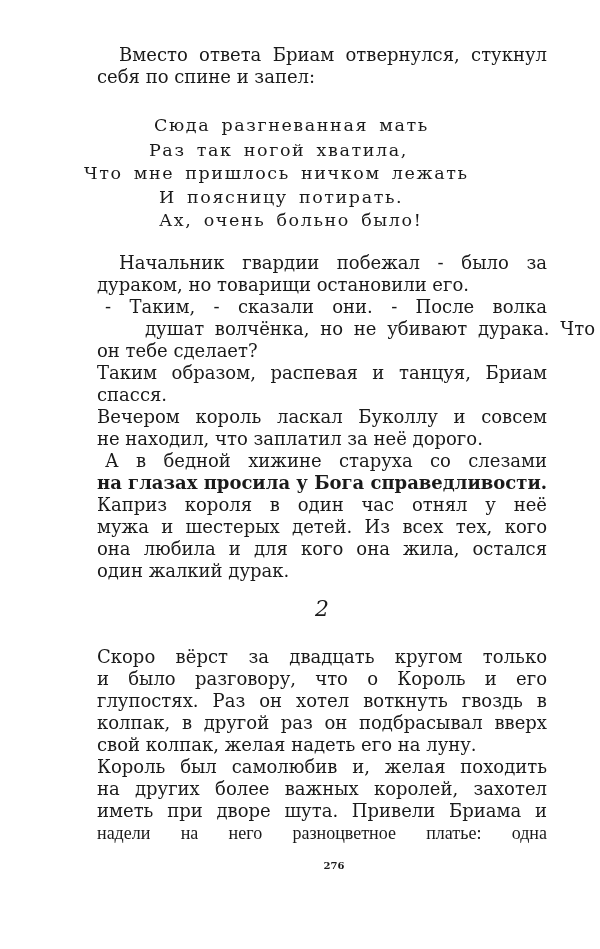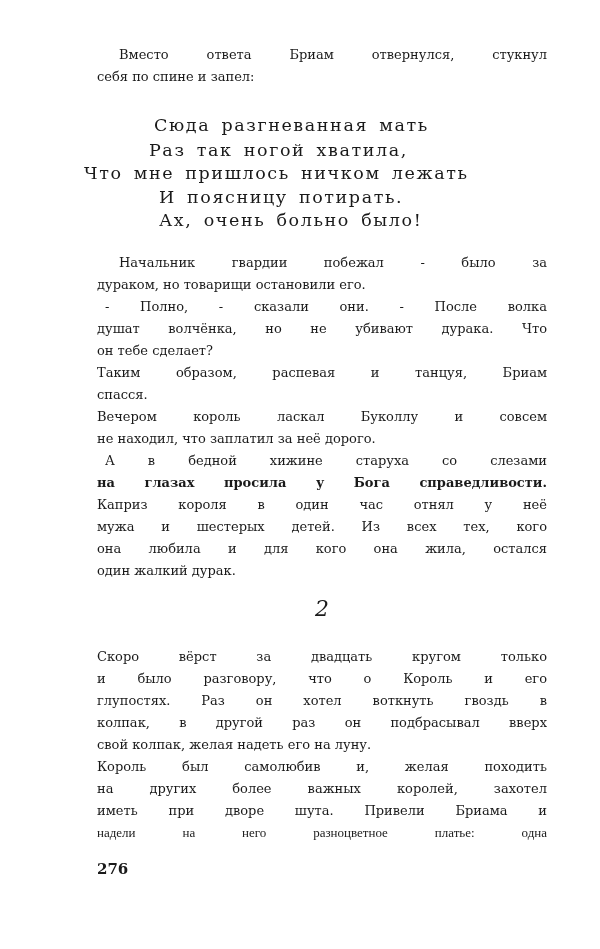--- a/index.html
+++ b/index.html
@@ -19,21 +19,21 @@
       position: absolute;
       left: 97px;
       top: 0;
       width: 450px;
     }
     .line {
       position: absolute;
       left: 0;
       width: 450px;
       height: 22px;
-      font-size: 13px;
+      font-size: 18px;
       line-height: 22px;
       white-space: nowrap;
       text-align: justify;
       text-align-last: justify;
     }
     .line.last {
       text-align-last: left;
     }
     .verse {
       position: absolute;
@@ -50,46 +50,46 @@
       position: absolute;
       left: 0;
       width: 450px;
       text-align: center;
       font-size: 22px;
       font-style: italic;
       font-family: "DejaVu Serif", serif;
     }
     .page-number {
       position: absolute;
-      left: 0;
+      left: 12px;
       width: 450px;
-      text-align: left;
-      font-size: 15px;
+      text-align: center;
+      font-size: 10px;
       font-weight: bold;
     }
   </style>
 </head>
 <body>
 
 <div class="page">
 
   <div class="line" style="top:44px; padding-left:22px; width:428px;">Вместо ответа Бриам отвернулся, стукнул</div>
   <div class="line last" style="top:66px;">себя по спине и запел:</div>
 
   <div class="verse" style="top:114px; left:57px;">Сюда разгневанная мать</div>
   <div class="verse" style="top:139px; left:52px;">Раз так ногой хватила,</div>
   <div class="verse" style="top:162px; left:-13px;">Что мне пришлось ничком лежать</div>
   <div class="verse" style="top:186px; left:62px;">И поясницу потирать.</div>
   <div class="verse" style="top:209px; left:62px;">Ах, очень больно было!</div>
 
   <div class="line" style="top:252px; padding-left:22px; width:428px;">Начальник гвардии побежал - было за</div>
   <div class="line last" style="top:274px;">дураком, но товарищи остановили его.</div>
 
-  <div class="line" style="top:296px; padding-left:8px; width:442px;">- Полно, - сказали они. - После волка</div>
-  <div class="line" style="top:318px;">душат волчёнка, но не убивают дурака. Что</div>
+  <div class="line" style="top:296px; padding-left:8px; width:442px;">- Таким, - сказали они. - После волка</div>
+  <div class="line" style="top:318px;margin-left:48px;">душат волчёнка, но не убивают дурака. Что</div>
   <div class="line last" style="top:340px;">он тебе сделает?</div>
 
   <div class="line" style="top:362px; padding-left:0px;">Таким образом, распевая и танцуя, Бриам</div>
   <div class="line last" style="top:384px;">спасся.</div>
 
   <div class="line" style="top:406px; padding-left:0px;">Вечером король ласкал Буколлу и совсем</div>
   <div class="line last" style="top:428px;">не находил, что заплатил за неё дорого.</div>
 
   <div class="line" style="top:450px; padding-left:8px; width:442px;">А в бедной хижине старуха со слезами</div>
   <div class="line" style="top:472px;font-weight:bold;">на глазах просила у Бога справедливости.</div>

